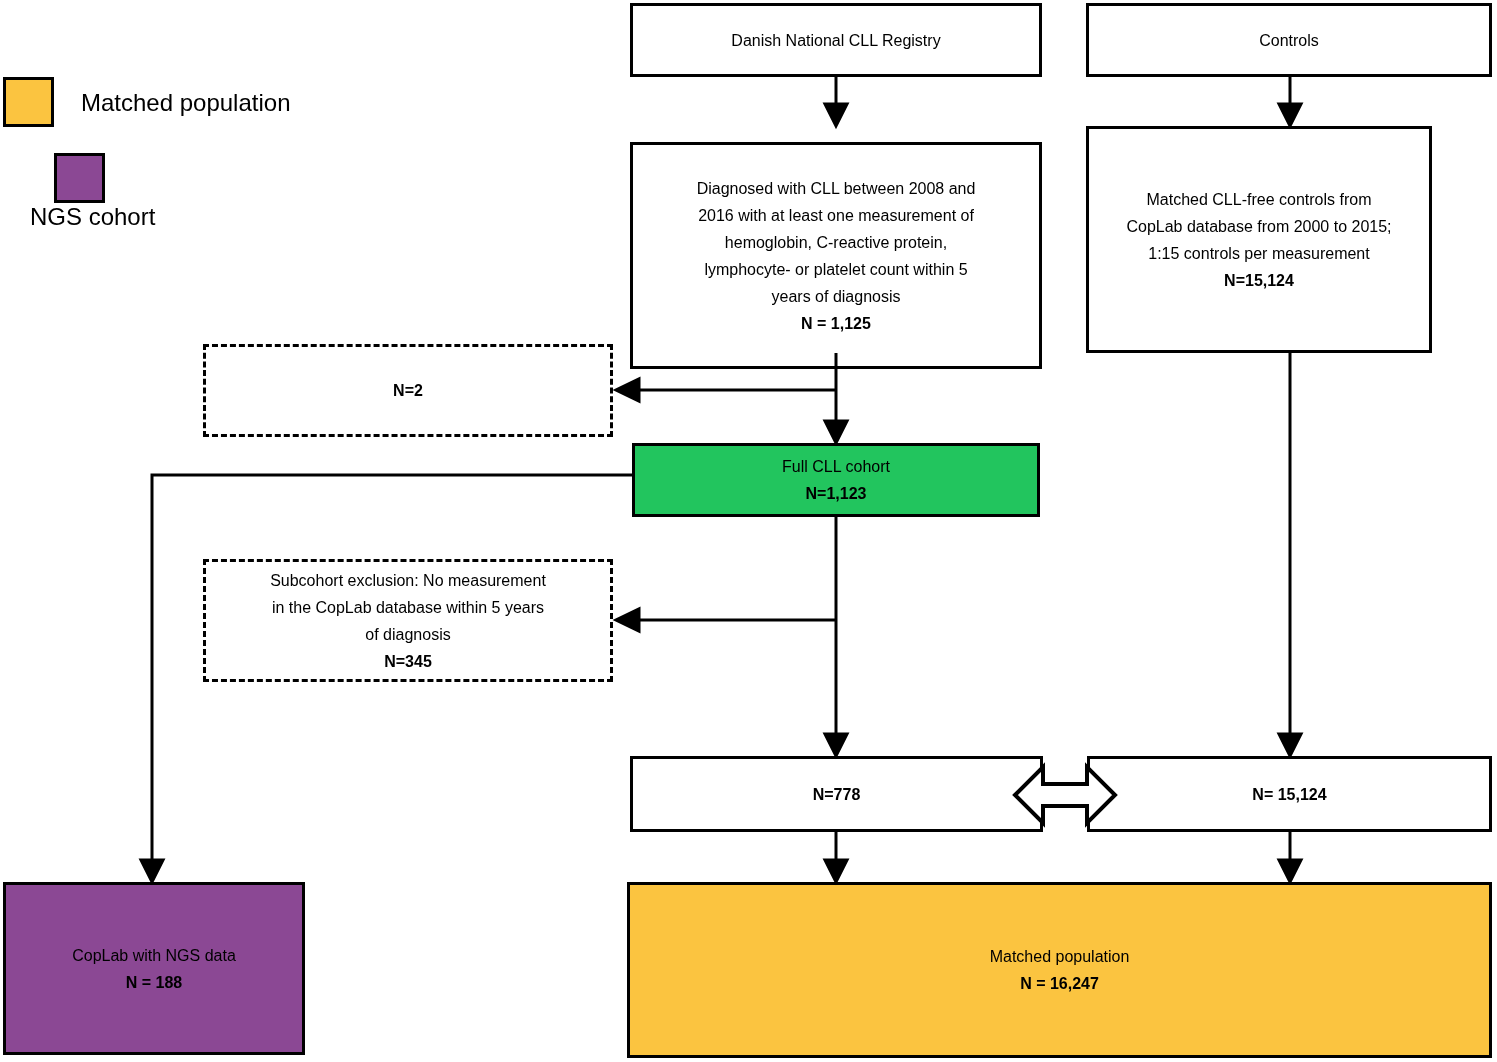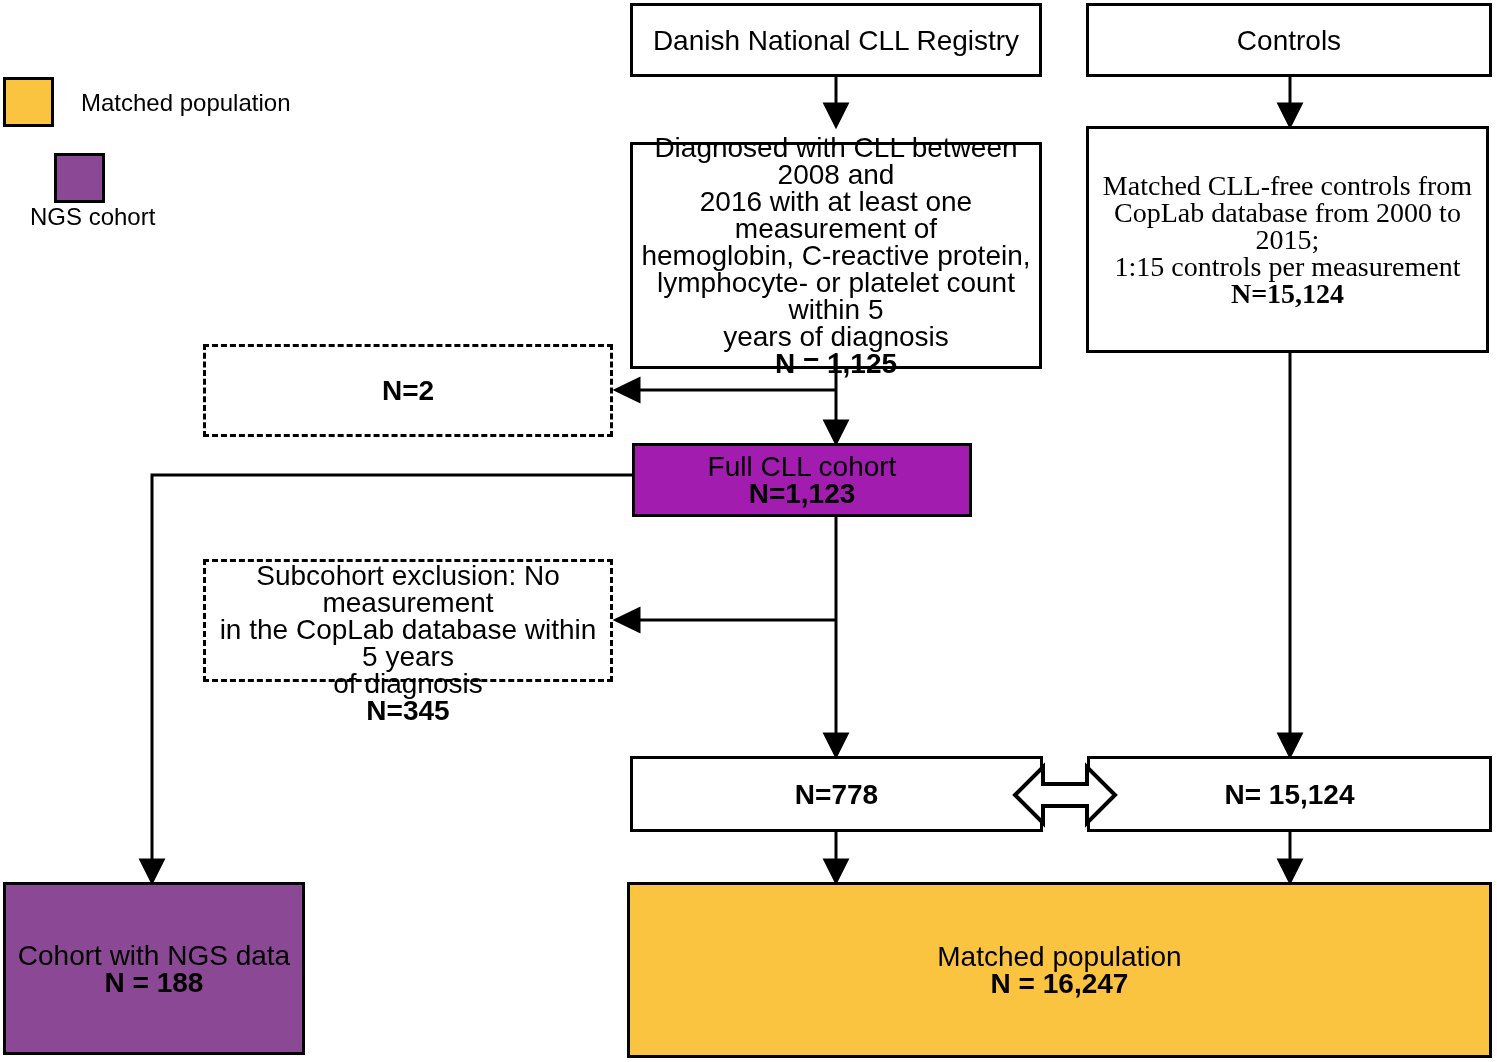--- a/index.html
+++ b/index.html
@@ -15,21 +15,21 @@
   .box {
     position: absolute;
     box-sizing: border-box;
     border: 3px solid #000000;
     background: #ffffff;
     display: flex;
     flex-direction: column;
     align-items: center;
     justify-content: center;
     text-align: center;
-    font-size: 28px;
+    font-size: 16px;
     line-height: 27px;
     padding: 0 6px;
   }
   .box .box-text { white-space: pre-line; }
   .box .box-n { font-weight: bold; white-space: pre-line; }
   .dashed { border-style: dashed; }
   .legend-item {
     position: absolute;
     left: 3px;
     display: flex;
@@ -79,53 +79,53 @@
 
   <div class="box" style="left:630px; top:142px; width:412px; height:227px;">
     <div class="box-text">Diagnosed with CLL between 2008 and
 2016 with at least one measurement of
 hemoglobin, C-reactive protein,
 lymphocyte- or platelet count within 5
 years of diagnosis</div>
     <div class="box-n">N = 1,125</div>
   </div>
 
-  <div class="box" style="left:1086px; top:126px; width:403px; height:227px;font-family:Liberation Serif, serif;">
+  <div class="box" style="left:1086px; top:126px; width:346px; height:227px;">
     <div class="box-text">Matched CLL-free controls from
 CopLab database from 2000 to 2015;
 1:15 controls per measurement</div>
     <div class="box-n">N=15,124</div>
   </div>
 
   <div class="box dashed" style="left:203px; top:344px; width:410px; height:93px;">
     <div class="box-n">N=2</div>
   </div>
 
-  <div class="box" style="left: 632px; top: 443px; width: 340px; height: 74px; background-color: #a21caf;">
+  <div class="box" style="left: 632px; top: 443px; width: 408px; height: 74px; background-color: #22c55e;">
     <div class="box-text">Full CLL cohort</div>
     <div class="box-n">N=1,123</div>
   </div>
 
-  <div class="box dashed" style="left:203px; top:559px; width:410px; height:123px;justify-content:space-between;">
+  <div class="box dashed" style="left:203px; top:559px; width:410px; height:123px;">
     <div class="box-text">Subcohort exclusion: No measurement
 in the CopLab database within 5 years
 of diagnosis</div>
     <div class="box-n">N=345</div>
   </div>
 
   <div class="box" style="left:630px; top:756px; width:413px; height:76px;">
     <div class="box-n">N=778</div>
   </div>
 
   <div class="box" style="left:1087px; top:756px; width:405px; height:76px;">
     <div class="box-n">N= 15,124</div>
   </div>
 
   <div class="box" style="left: 3px; top: 882px; width: 302px; height: 173px; background-color: rgb(139, 72, 148);">
-    <div class="box-text">Cohort with NGS data</div>
+    <div class="box-text">CopLab with NGS data</div>
     <div class="box-n">N = 188</div>
   </div>
 
   <div class="box" style="left: 627px; top: 882px; width: 865px; height: 176px; background-color: rgb(251, 196, 64);">
     <div class="box-text">Matched population</div>
     <div class="box-n">N = 16,247</div>
   </div>
 
   <svg class="connectors" width="1497" height="1062" viewBox="0 0 1497 1062">
     <g stroke="#000000" stroke-width="3" fill="#000000">

